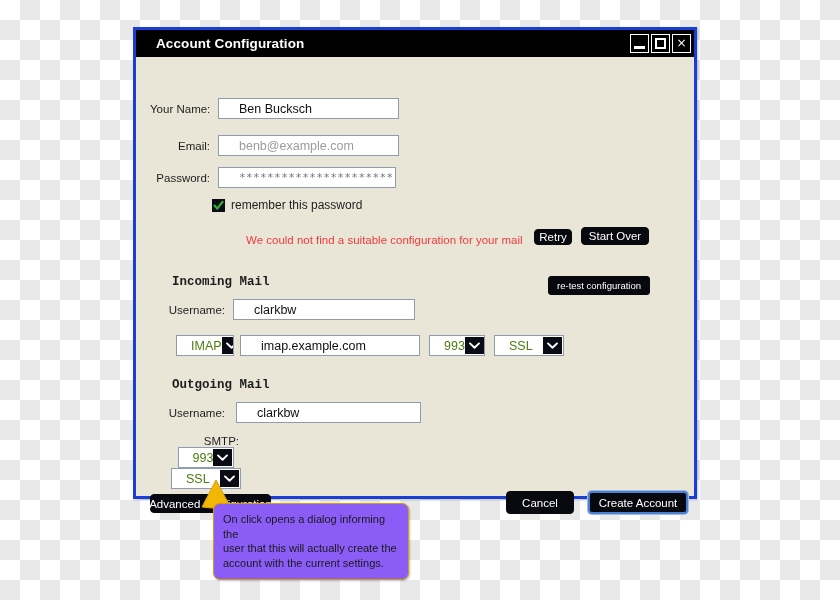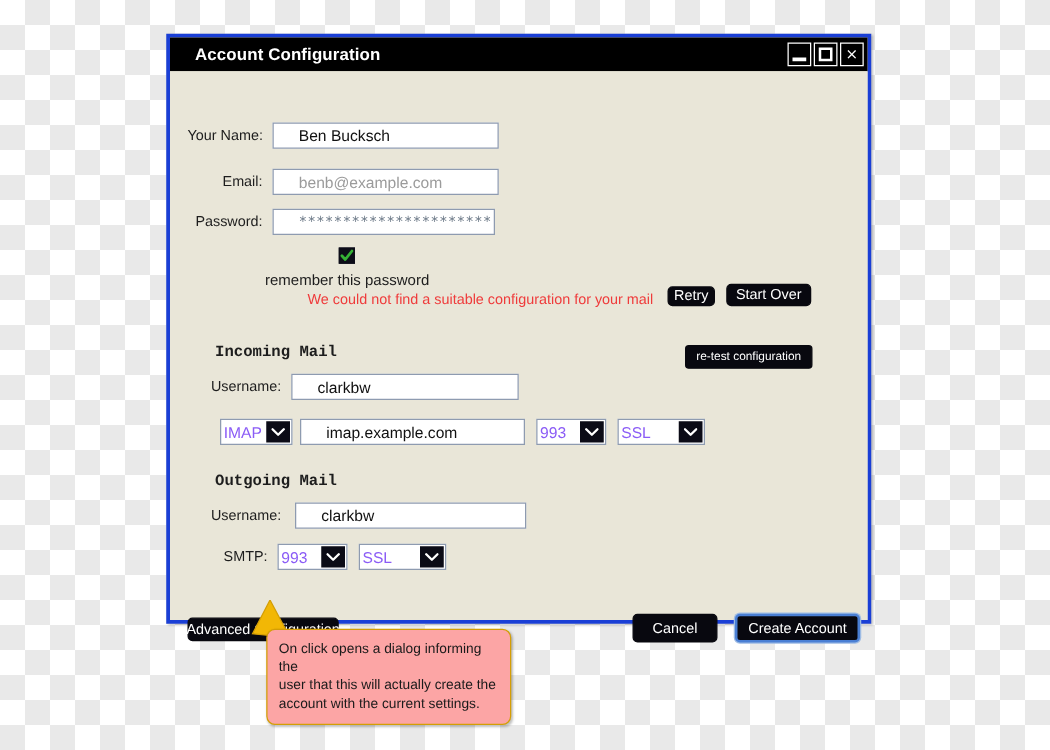--- a/index.html
+++ b/index.html
@@ -124,23 +124,23 @@
 
   
   .dropdown {
     border: 1px solid #8e9bb0;
     background: #ffffff;
     box-sizing: border-box;
     height: 21px;
     display: flex;
     align-items: center;
     justify-content: space-between;
-    padding-left: 2px;
+    padding-left: 14px;
     font-size: 12.5px;
-    color: #8b5cf6;
+    color: #4d7c0f;
     overflow: hidden;
     white-space: nowrap;
   }
   .dropdown .arrowbox {
     width: 19px;
     height: 17px;
     margin-right: 1px;
     background: #0b0b16;
     display: flex;
     align-items: center;
@@ -148,21 +148,20 @@
     flex: 0 0 auto;
   }
   .dropdown .arrowbox svg { display: block; }
 
   
   .checkrow {
     position: absolute;
     display: flex;
     align-items: center;
     gap: 6px;
-    flex-direction: column;
   }
   .checkbox {
     width: 13px;
     height: 13px;
     background: #0d0d18;
     border: 1px solid #0d0d18;
     box-sizing: border-box;
     display: flex;
     align-items: center;
     justify-content: center;
@@ -210,21 +209,21 @@
     white-space: nowrap;
     font-family: Liberation Mono, monospace;
   }
 
   
   .callout {
     position: absolute;
     left: 213px;
     top: 503px;
     width: 196px;
-    background: #fca5a5;
+    background: #8b5cf6;
     border: 1px solid #d49e04;
     border-radius: 7px;
     padding: 8px 9px 9px 9px;
     box-sizing: border-box;
     box-shadow: 1px 1px 2px rgba(0,0,0,0.25);
   }
   .callout p {
     margin: 0;
     font-size: 11px;
     line-height: 14.5px;
@@ -325,21 +324,21 @@
       </div>
     </div>
 
     <div class="section-title" style="left:36px; top:321px;">Outgoing Mail</div>
 
     <div class="row" style="left:14px; top:345px;">
       <div class="flabel" style="width:75px;">Username:</div>
       <div class="textbox" style="width:185px; margin-left:11px;">clarkbw</div>
     </div>
 
-    <div class="row" style="left:3px; top:378px;">
+    <div class="row" style="left:26px; top:378px;flex-direction:column;">
       <div class="flabel" style="width:75px;">SMTP:</div>
       <div class="dropdown" style="width:56px; margin-left:8px;">
         <span>993</span>
         <span class="arrowbox">
           <svg width="11" height="7" viewBox="0 0 11 7">
               <path d="M1 1.4 L5.5 5.8 L10 1.4" fill="none" stroke="#ffffff" stroke-width="1.9" stroke-linecap="round" stroke-linejoin="round"></path>
             </svg>
         </span>
       </div>
       <div class="dropdown" style="width:70px; margin-left:9px;">

